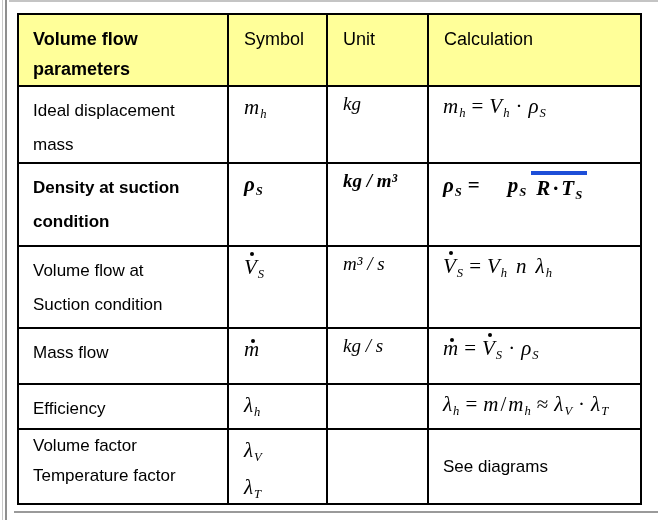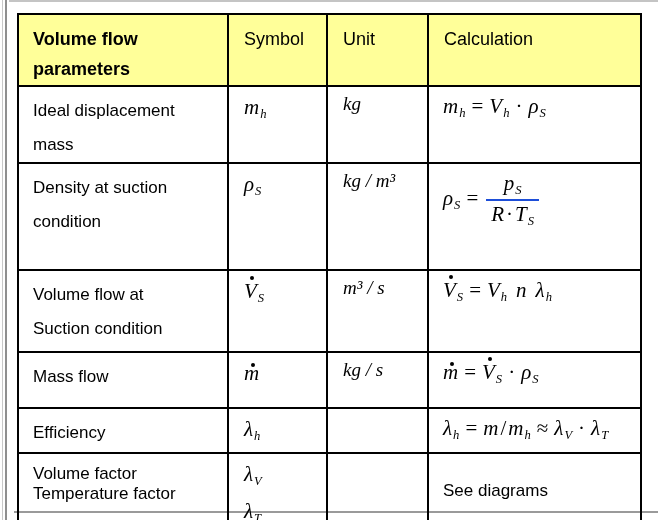--- a/index.html
+++ b/index.html
@@ -24,37 +24,37 @@
   table.params col.c1 { width:210px; }
   table.params col.c2 { width:99px; }
   table.params col.c3 { width:101px; }
   table.params col.c4 { width:213px; }
   table.params th, table.params td {
     border:2px solid #000; vertical-align:top; text-align:left;
     overflow:hidden;
   }
   tr.hrow  { height:72px; }
   tr.row-0 { height:60px; }
-  tr.row-1 { height:107px; }
+  tr.row-1 { height:83px;font-weight:bold; }
   tr.row-2 { height:82px; }
   tr.row-3 { height:56px; }
   tr.row-4 { height:45px;padding-left:48px; }
   tr.row-5 { height:75px; }
 
   th.hcell {
     background:#ffff99; font-size:18px; font-weight:normal;
     padding:9px 6px 0 15px; line-height:30px; white-space:pre-line;
   }
   th.hcell.hparam { font-weight:bold; padding-left:14px; }
 
   td.pcell {
     font-size:17px; line-height:34px; padding:7px 6px 0 14px;
     white-space:pre-line;
   }
-  tr.row-5 td.pcell { line-height:20px; padding-top:10px; }
+  tr.row-5 td.pcell { line-height:30px; padding-top:1px; }
 
   td.scell { padding:8px 4px 0 15px; }
   td.ucell {
     padding:6px 4px 0 15px;
     font-family:"Liberation Serif","DejaVu Serif",serif;
     font-style:italic; font-size:19px;
   }
   td.ccell { padding:7px 4px 0 14px; }
   td.ccell.mid { vertical-align:middle; padding-top:0; }
   .see-text { font-size:17px; }
@@ -66,23 +66,23 @@
   }
   .math .mi { display:inline-block; }
   .math .mi + .mi { margin-left:9px; }
   .math .mo { display:inline-block; font-style:normal; margin:0 6px; }
   .math .mo.tight { margin:0 2px; }
   .math .msub { font-size:0.6em; vertical-align:-0.32em; margin-left:1px; font-style:italic; }
   .math .base { position:relative; display:inline-block; }
   .math .odot { position:absolute; width:4px; height:4px; border-radius:50%; background:#000; left:48%; }
   .math .base.low .odot { top:2px; }
   .math .base.cap .odot { top:-3px; }
-  .math .mfrac { display:inline-flex; flex-direction:column; align-items:center; vertical-align:middle; margin:0 2px; text-align:center; }
+  .math .mfrac { display:inline-flex; flex-direction:row; align-items:center; vertical-align:middle; margin:0 17px; text-align:center; }
   .math .mfrac .num { padding:0 5px 1px 5px; }
-  .math .mfrac .den { border-top:2px solid #1d4ed8; padding:1px 5px 0 5px; }
+  .math .mfrac .den { border-top:4px solid #1d4ed8; padding:1px 5px 0 5px; }
   .sym-stack .math { display:block; }
   .sym-stack .math + .math { margin-top:10px; }
 </style>
 </head>
 <body>
 
 <div class="stage">
   <div class="frame-left-outer"></div>
   <div class="frame-left-inner"></div>
   <div class="frame-top"></div>

